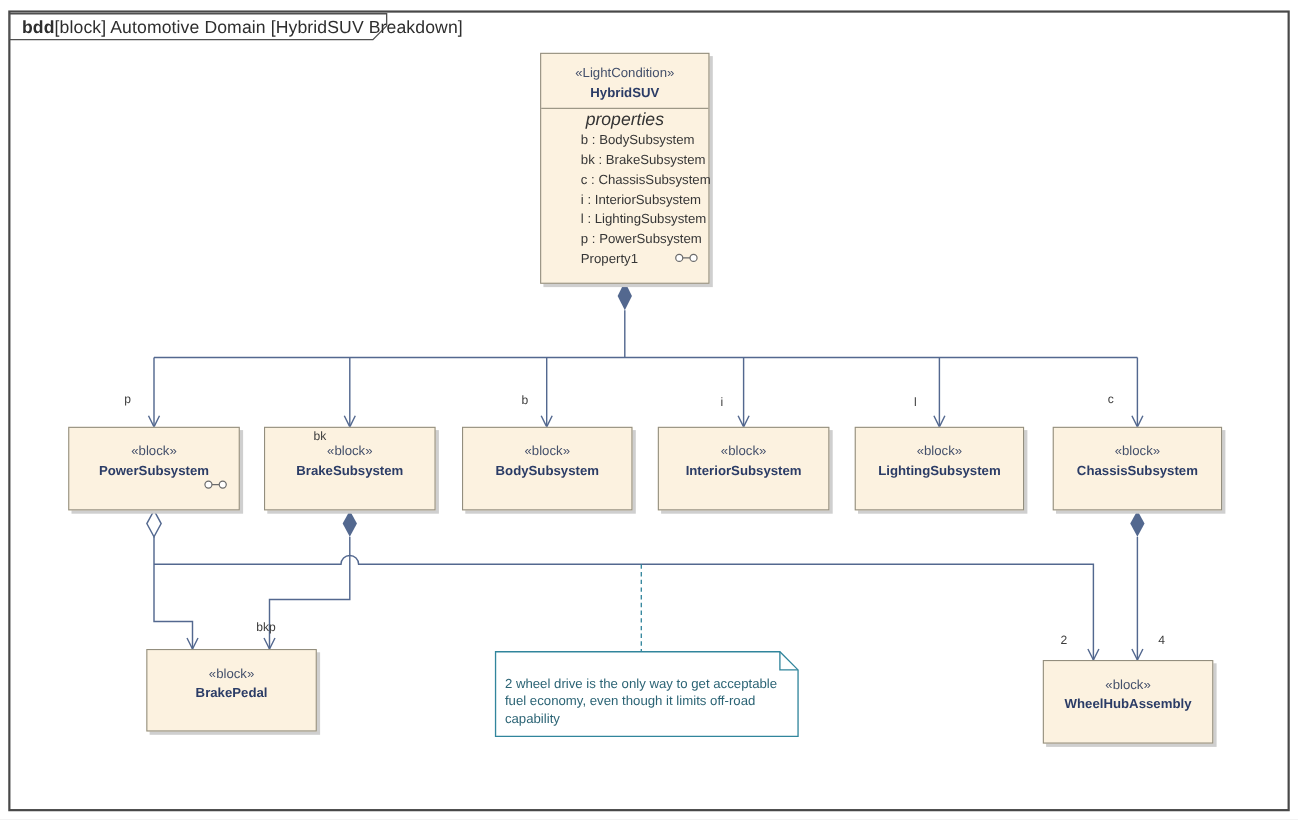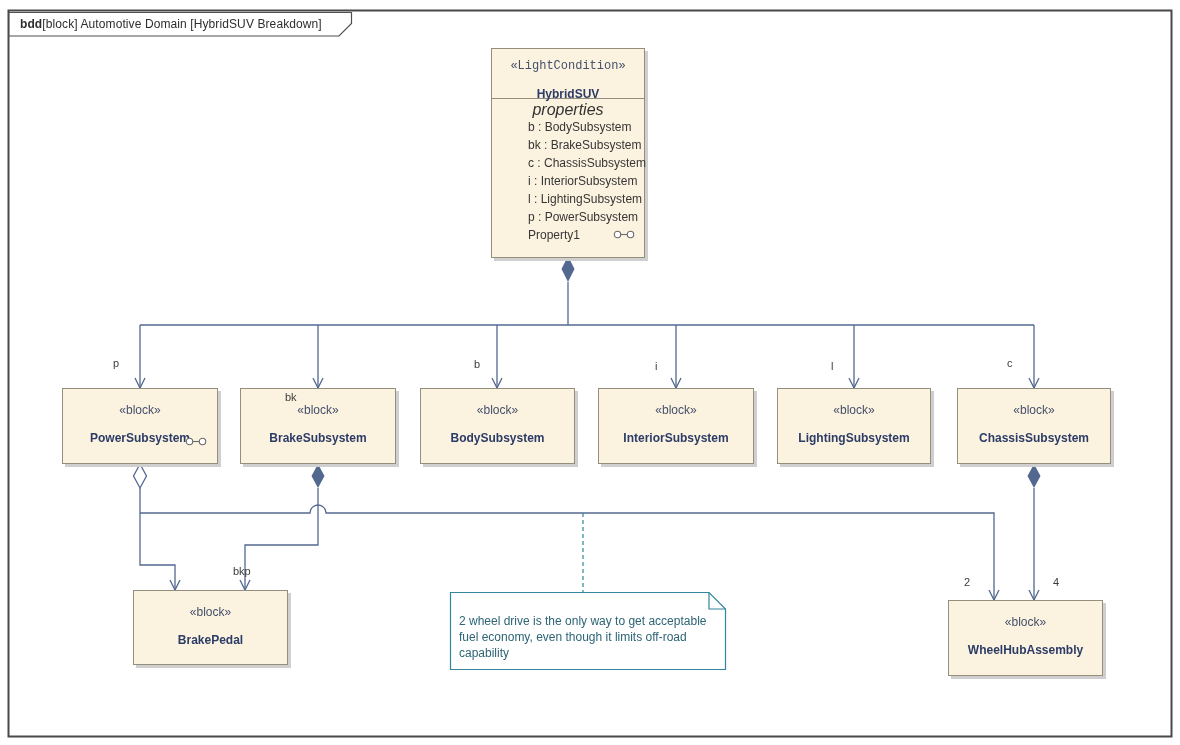--- a/index.html
+++ b/index.html
@@ -3,34 +3,34 @@
 <meta charset="utf-8">
 <style>
   html,body { margin:0; padding:0; background:#e9e9e9; }
   .canvas {
     position:relative; width:1180px; height:745px; background:#ffffff;
     font-family:"Liberation Sans", sans-serif; overflow:hidden;
   }
   svg.layer { position:absolute; left:0; top:0; }
 
   .frame-title {
-    position:absolute; left:20px; top:17px; font-size:12px; color:#2e2e2e;
+    position:absolute; left:20px; top:17px; font-size:16px; color:#2e2e2e;
     letter-spacing:0.1px; white-space:nowrap;
   }
   .frame-title .kw { font-weight:bold; }
 
   .block {
     position:absolute; background:#FCF2E0; border:1px solid #938E7E;
     box-shadow:3px 3px 0 #cfcfcf; box-sizing:border-box; text-align:center;
   }
   .block .stereo { font-size:12px; color:#44506B; margin-top:14px; line-height:14px; }
-  .block .bname  { font-size:12px; font-weight:bold; color:#2B3C66; margin-top:14px; line-height:15px; }
+  .block .bname  { font-size:12px; font-weight:bold; color:#2B3C66; margin-top:4px; line-height:15px; }
 
   .main-block .hdr { height:50px; box-sizing:border-box; padding-top:10px; border-bottom:1px solid #938E7E; }
-  .main-block .hdr .stereo { margin-top:0;font-family:Liberation Mono, monospace; }
+  .main-block .hdr .stereo { margin-top:0; }
   .props-label { font-style:italic; font-size:16px; color:#333; margin-top:3px; line-height:16px; }
   .prop-row {
     display:flex; align-items:center; text-align:left;
     font-size:12px; color:#363636; height:18px; line-height:18px; padding-left:8px;
   }
   .prop-row .ptext { white-space:nowrap;margin-left:28px; }
   .prop-row .icon-right { margin-left:auto; margin-right:9px; }
 
   .corner-icon { position:absolute; right:10px; bottom:13px; }
 

